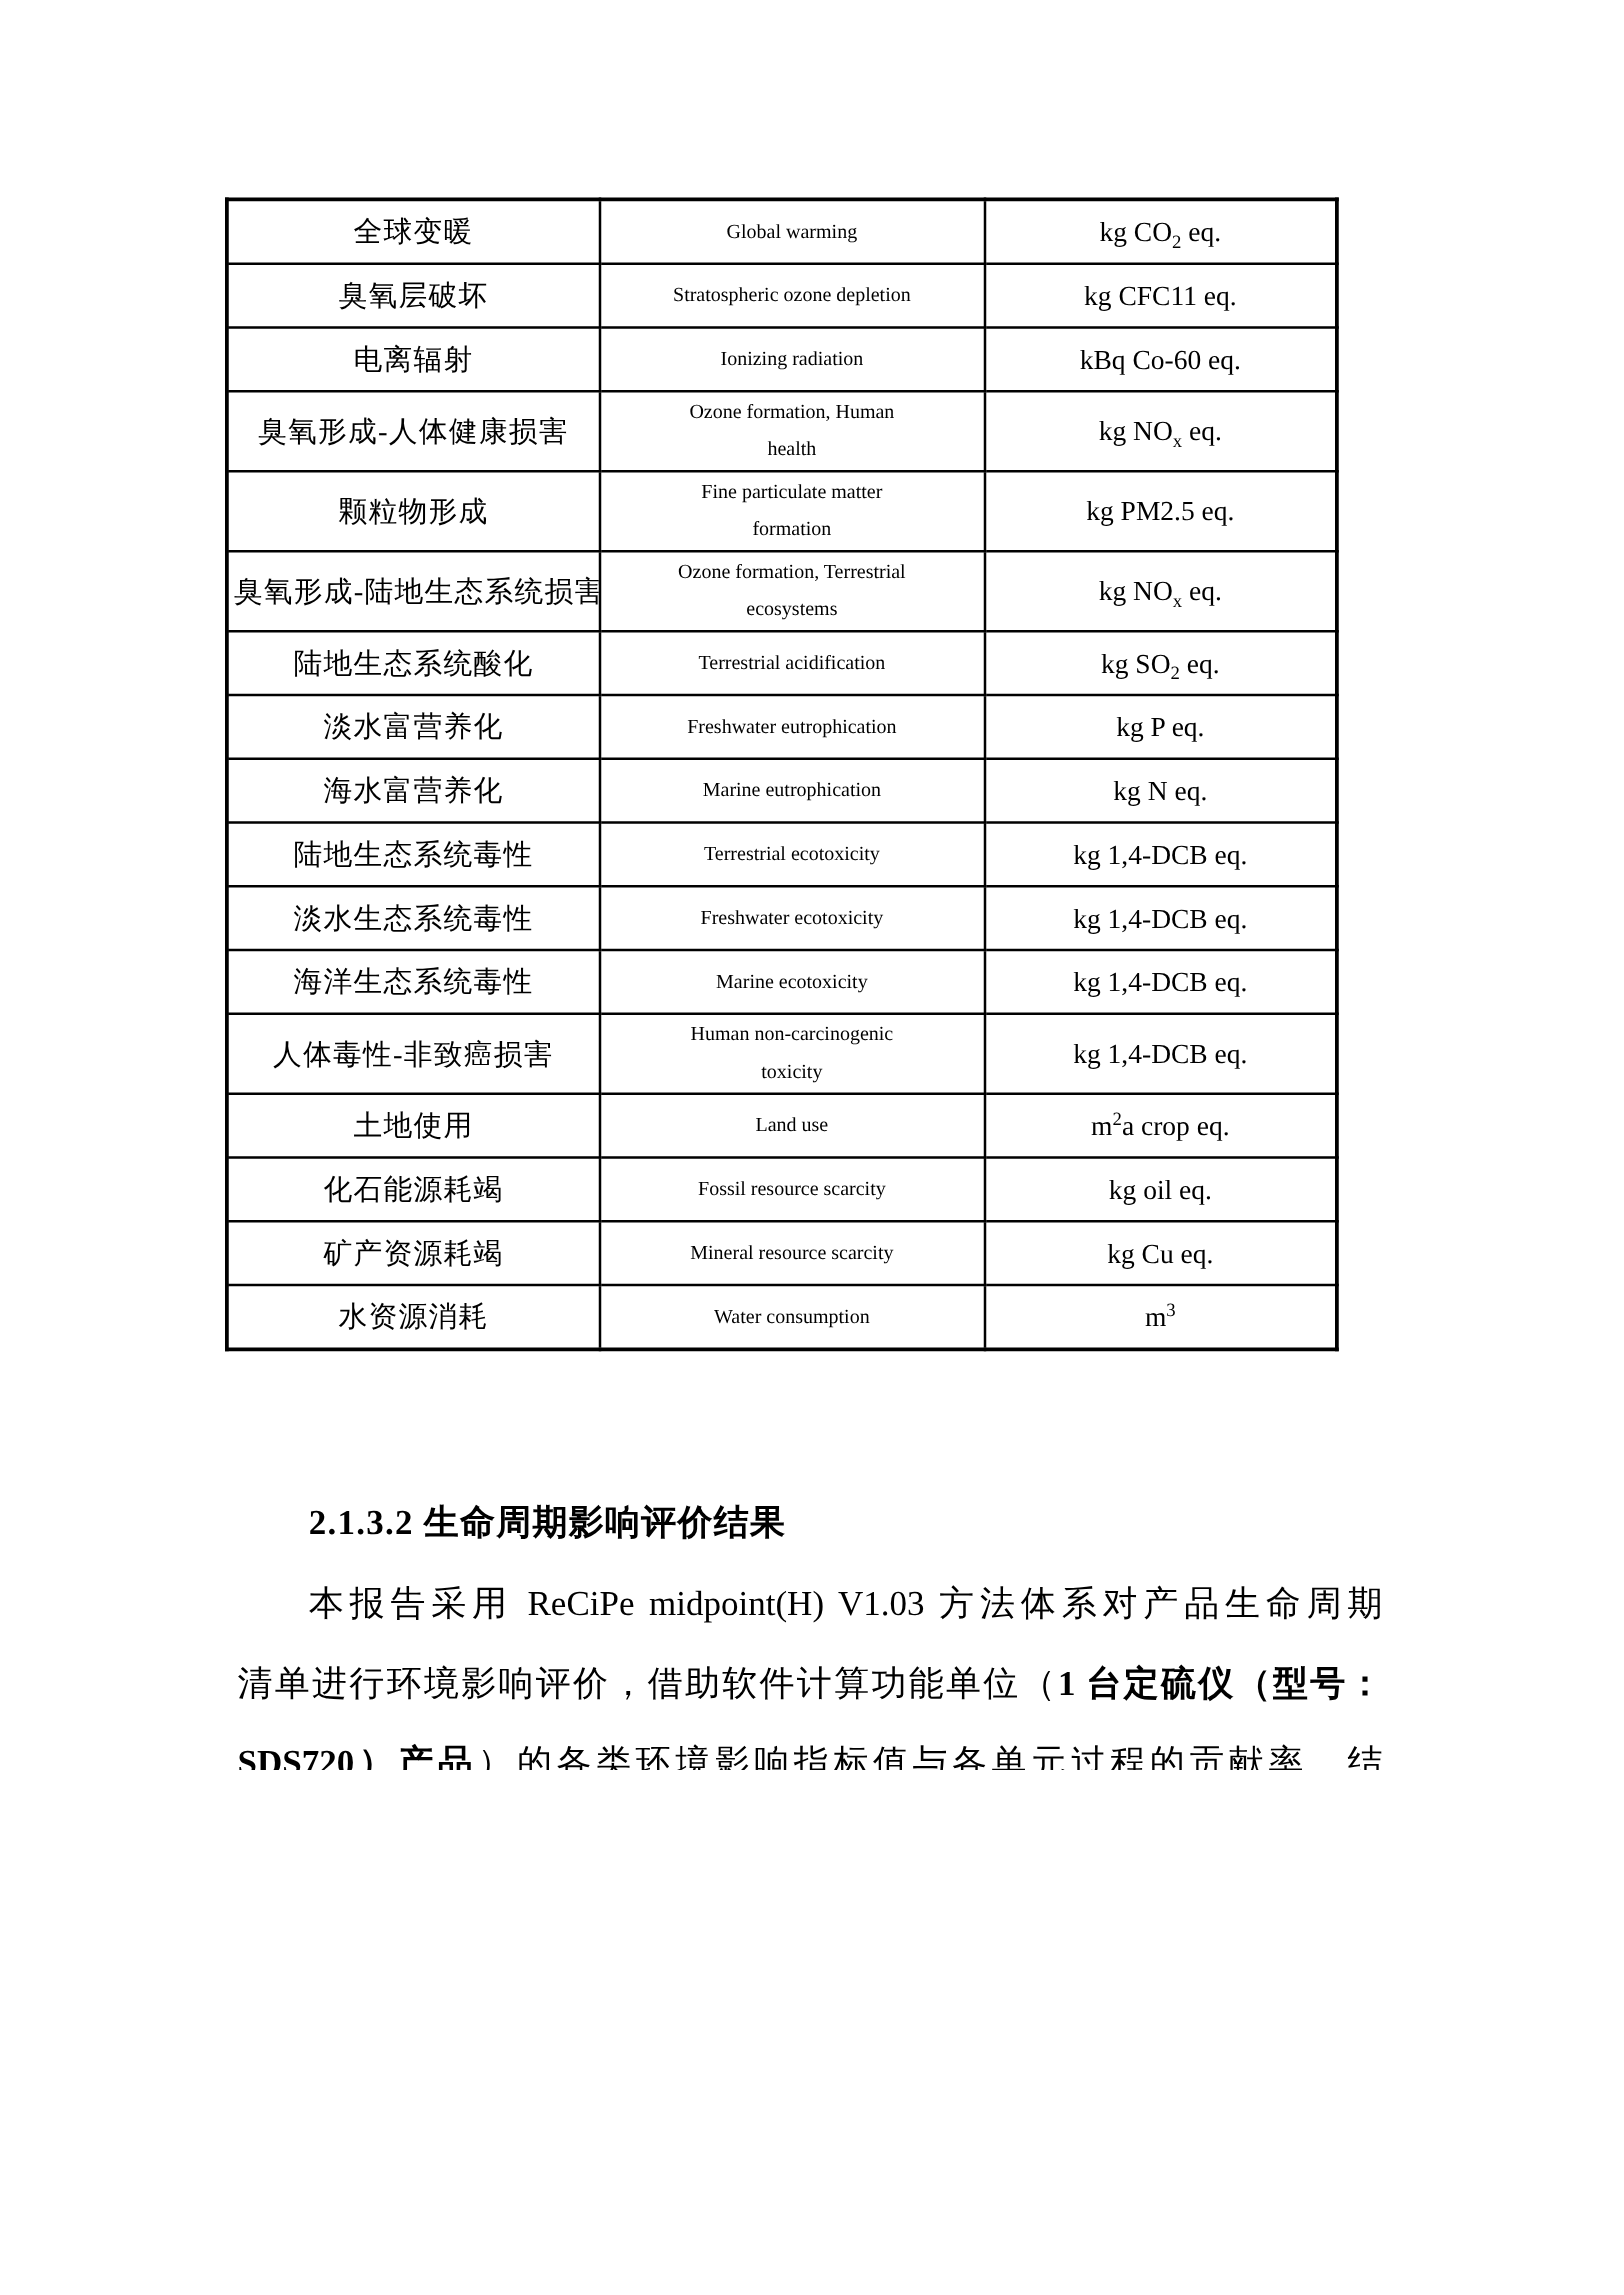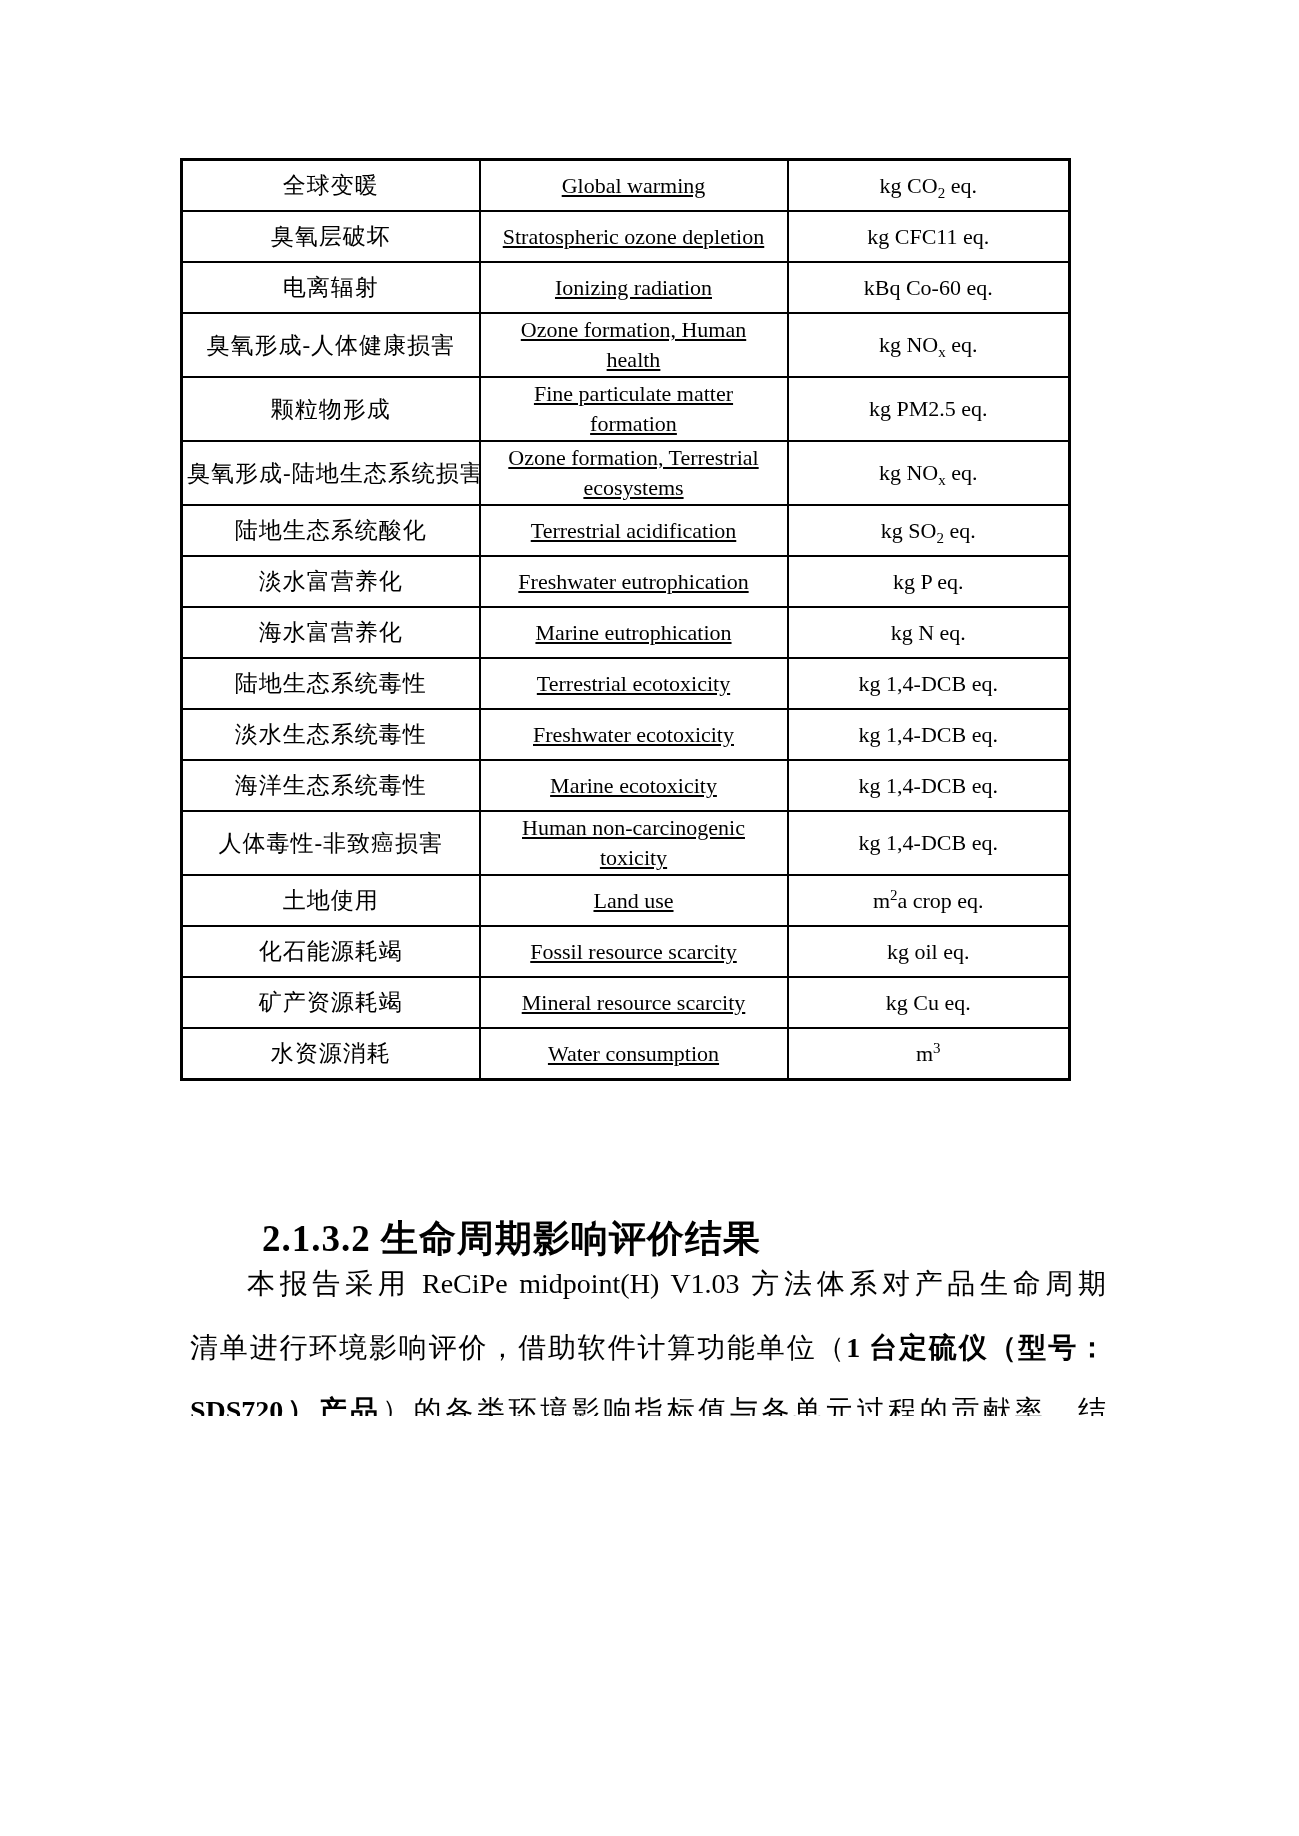--- a/index.html
+++ b/index.html
@@ -33,41 +33,40 @@
     padding: 1px 4px;
     overflow: hidden;
   }
   td.cn {
     font-size: 23px;
     letter-spacing: 1px;
     height: 47px;
     white-space: nowrap;
   }
   td.en {
-    font-size: 22px;
+    font-size: 16px;
     line-height: 30px;
-    text-decoration: underline;
   }
   td.unit {
     font-size: 22px;
     line-height: 28px;
     white-space: nowrap;
   }
   td.unit sub, td.unit sup {
     font-size: 15px;
     line-height: 0;
   }
   
   .section-heading {
     position: absolute;
     left: 190px;
     top: 1199px;
     width: 916px;
-    margin: 15px;
-    font-size: 37px;
+    margin: 0;
+    font-size: 28px;
     font-weight: bold;
     letter-spacing: 1px;
     white-space: nowrap;
     text-indent: 57px;
   }
   .paragraph {
     position: absolute;
     left: 190px;
     top: 1252px;
     width: 916px;

